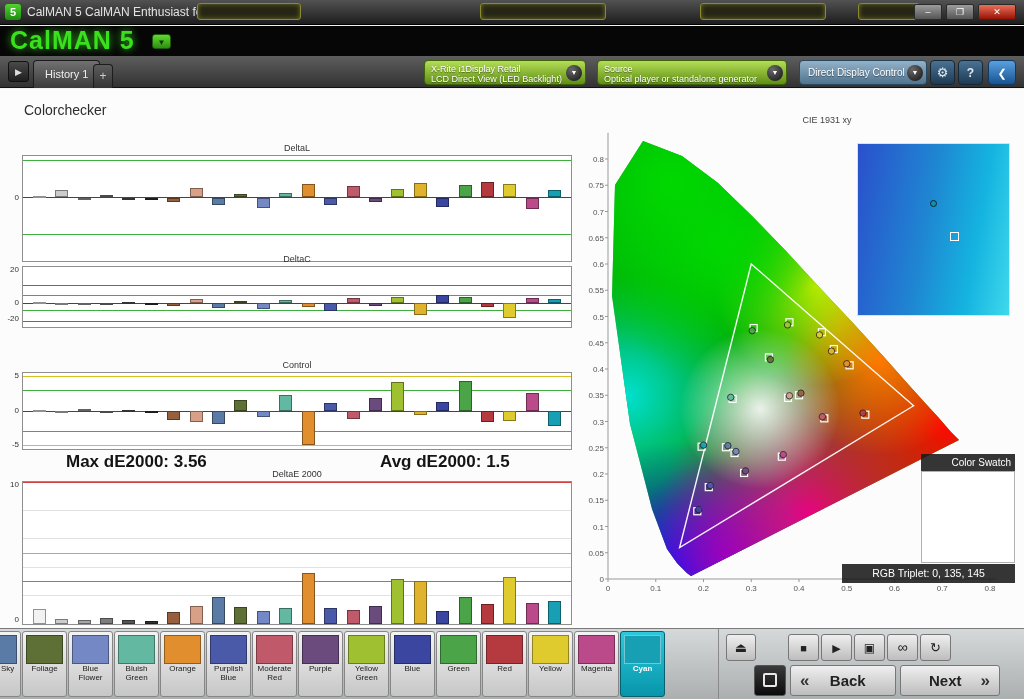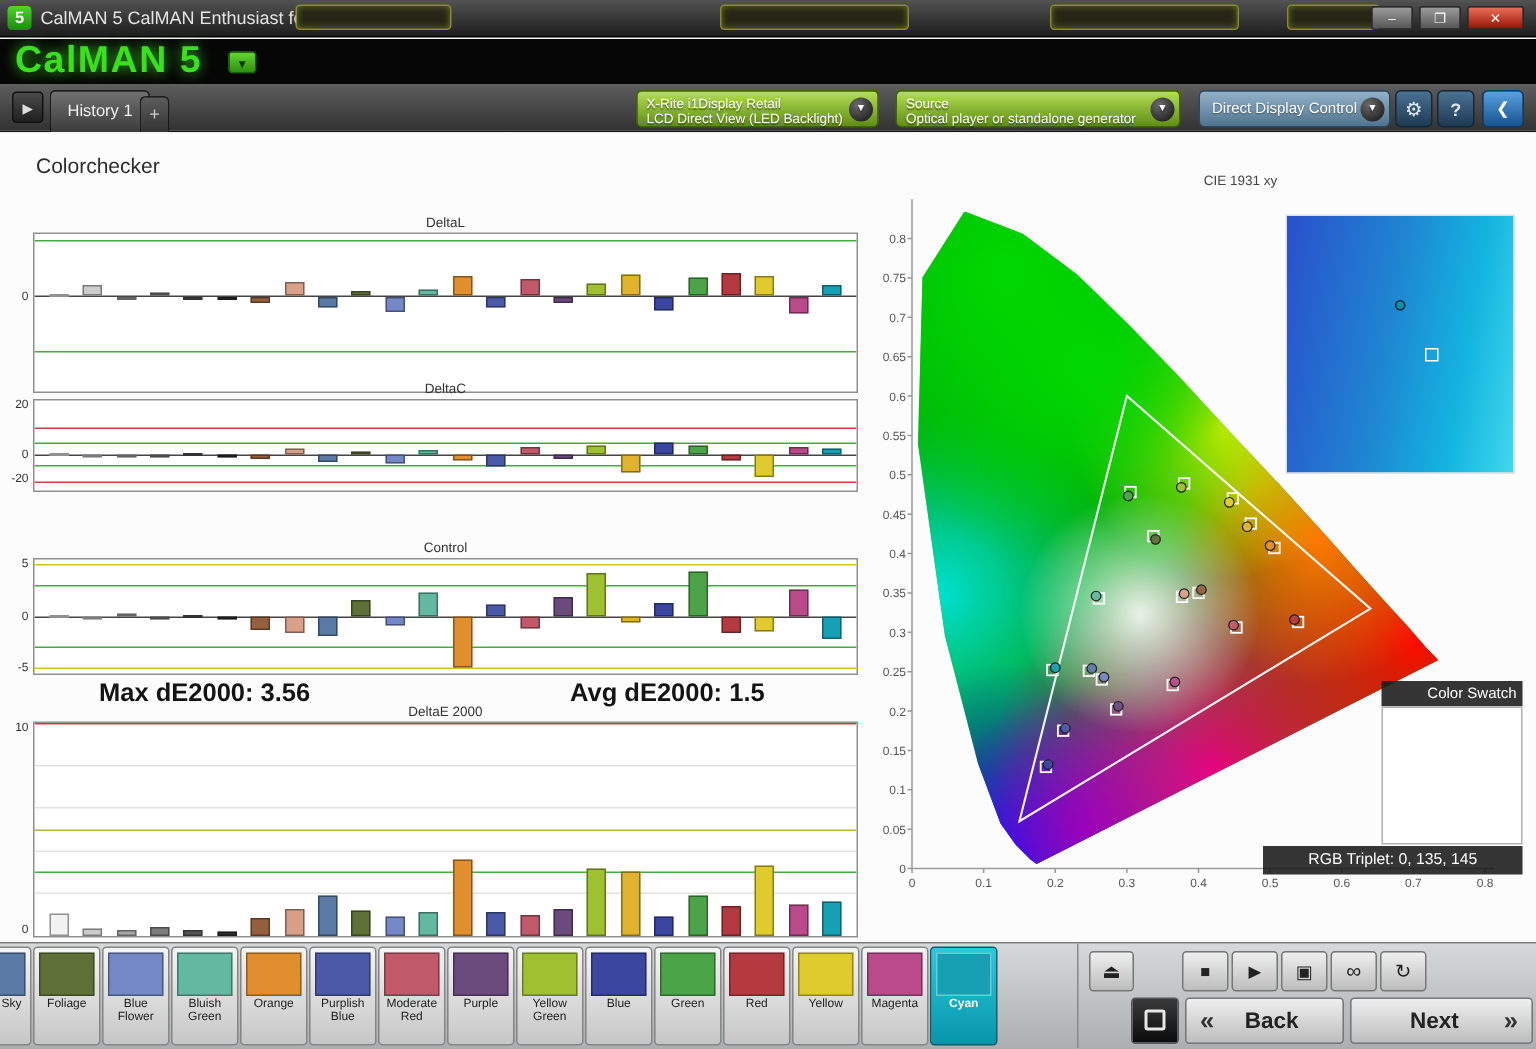--- a/index.html
+++ b/index.html
@@ -79,21 +79,21 @@
 .tbtn{position:absolute;border:1px solid #777;border-radius:3px;background:linear-gradient(#efefef,#bdbdbd);color:#222;text-align:center}
 #btn-eject{left:726px;top:5px;width:30px;height:27px;font-size:13px;line-height:26px}
 #btn-stop{left:788px;top:5px;width:31px;height:27px;font-size:11px;line-height:26px}
 #btn-play{left:821px;top:5px;width:31px;height:27px;font-size:11px;line-height:26px}
 #btn-pattern{left:854px;top:5px;width:31px;height:27px;font-size:12px;line-height:26px}
 #btn-cont{left:887px;top:5px;width:31px;height:27px;font-size:14px;line-height:25px}
 #btn-loop{left:920px;top:5px;width:31px;height:27px;font-size:13px;line-height:25px}
 #btn-black{left:754px;top:36px;width:32px;height:31px;background:linear-gradient(#3a3a3a,#0c0c0c);border:1px solid #555;border-radius:3px;position:absolute}
 .black-inner{position:absolute;left:8px;top:7px;width:14px;height:14px;border:2px solid #e8e8e8;border-radius:2px}
 #btn-back{left:790px;top:36px;width:106px;height:31px;display:flex;align-items:center;padding:0 9px;font-size:15px;font-weight:bold}
-#btn-next{left:900px;top:36px;width:122px;height:31px;display:flex;align-items:center;padding:0 9px;font-size:15px;font-weight:bold}
+#btn-next{left:900px;top:36px;width:100px;height:31px;display:flex;align-items:center;padding:0 9px;font-size:15px;font-weight:bold}
 .chev{font-size:17px;font-weight:bold;color:#333}
 #btn-back .lbl{margin:12px auto}
 #btn-next .lbl{margin:0 auto}
 </style>
 </head>
 <body>
 
 <div id="win">
 
   <div id="titlebar">

